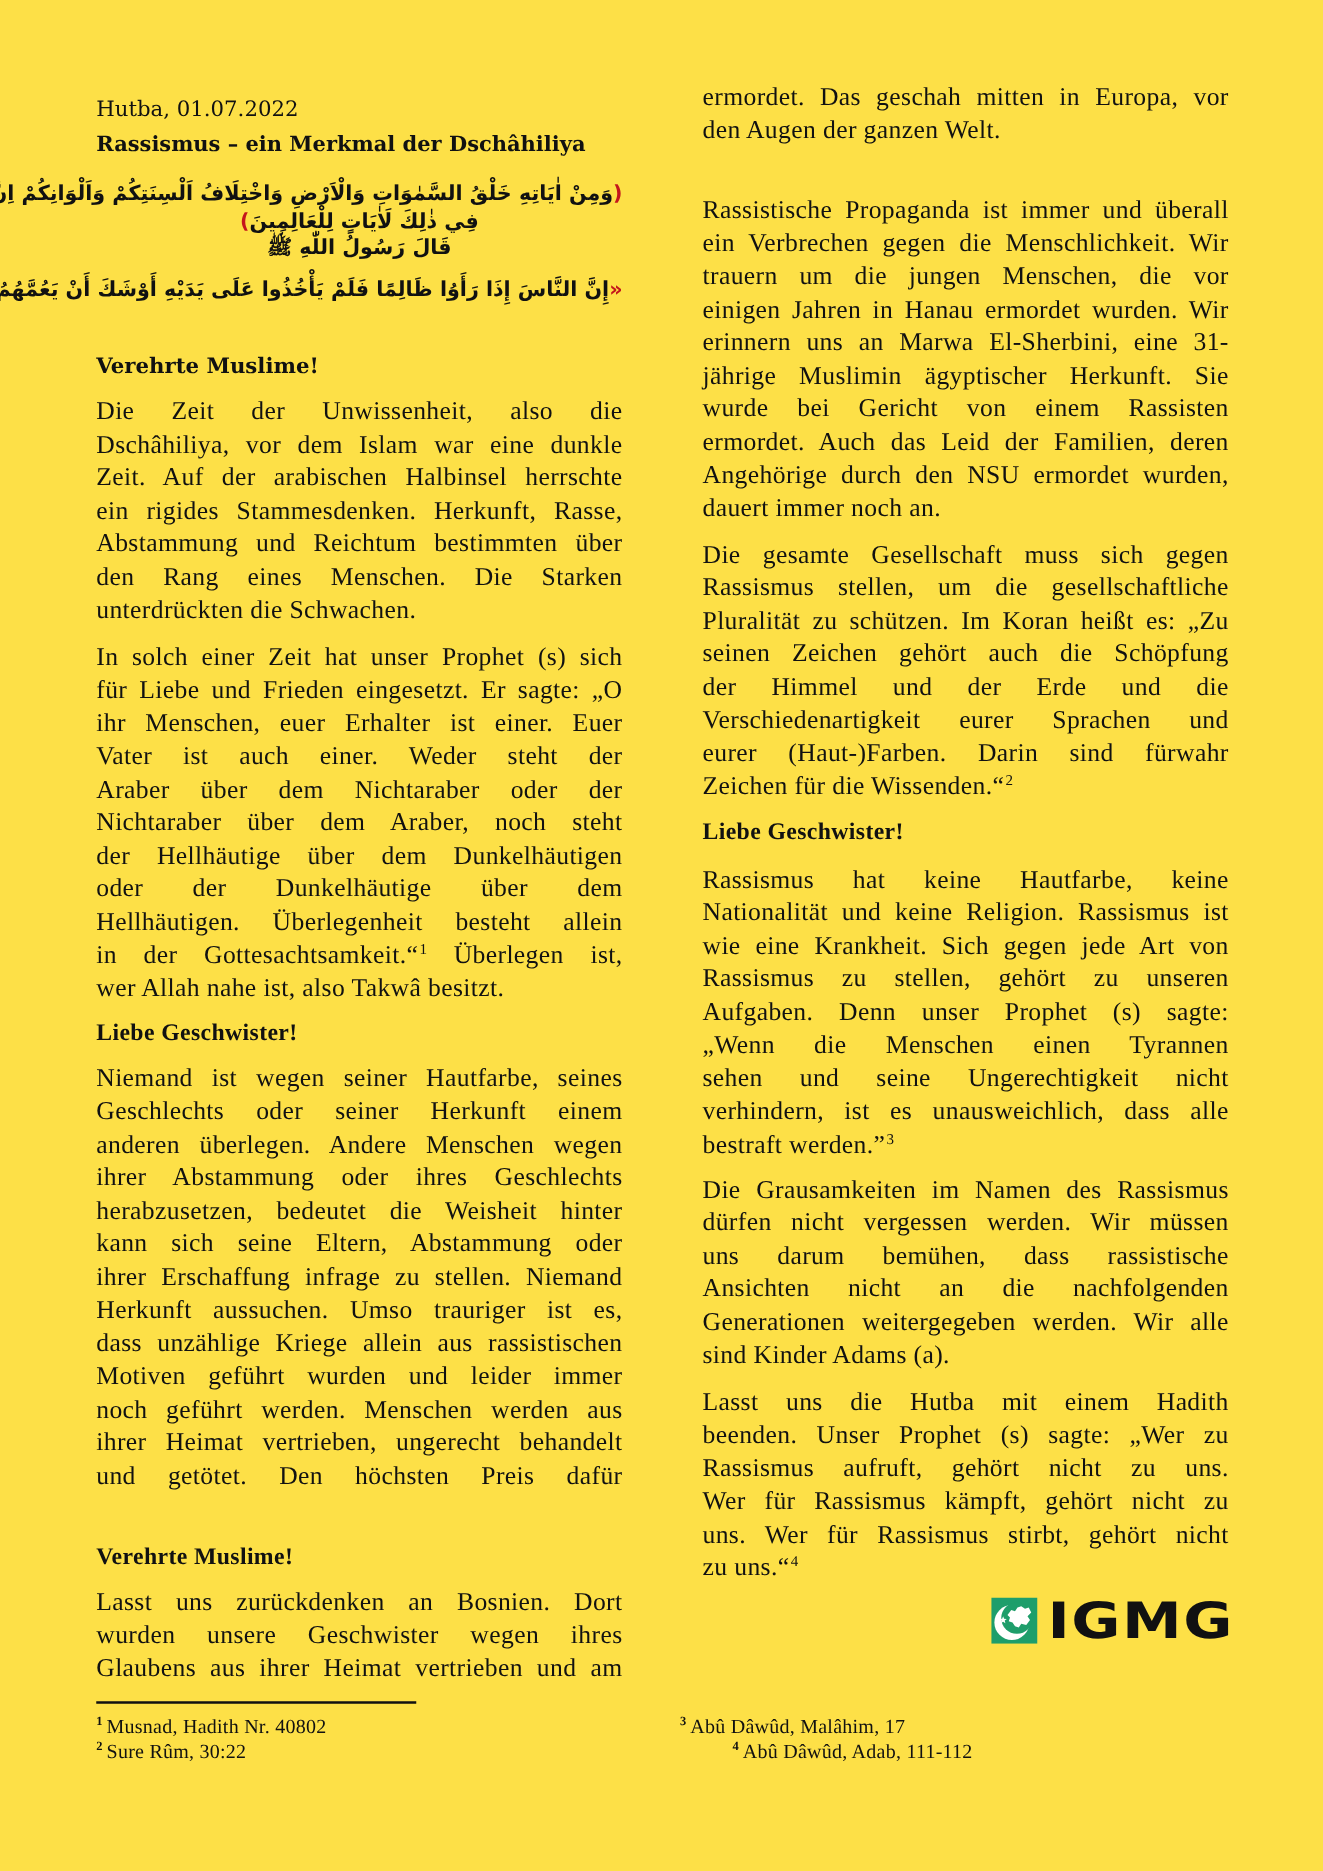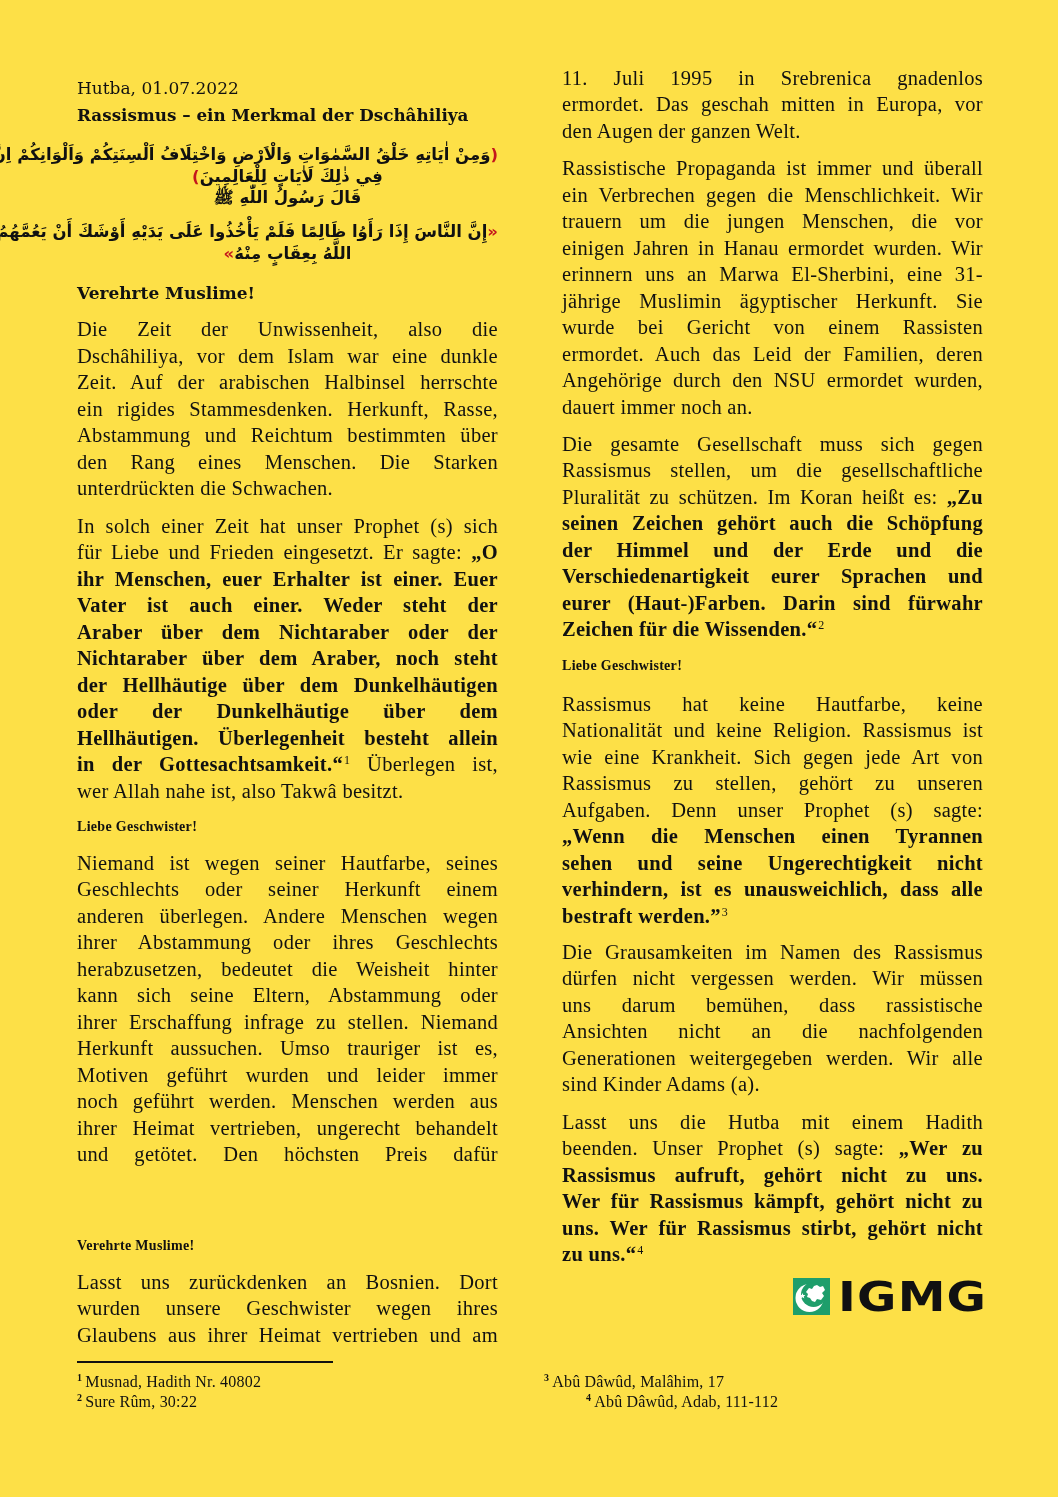--- a/index.html
+++ b/index.html
@@ -10,27 +10,27 @@
   }
   .blk { position:absolute; width:421px; }
   .L { left:77px; }
   .R { left:562px; }
 
   .ln {
     height:26.5px; line-height:26.5px; font-size:20.5px; letter-spacing:0.3px;
     text-align:justify; text-align-last:justify; white-space:normal; overflow:visible;
   }
   .ln.last { text-align-last:left; }
-  .ln.b, .ln b { font-weight:bold; }
+  .ln.b, .ln b { font-weight:normal; }
   .fnref { font-size:12px; line-height:0; vertical-align:7px; font-weight:normal; margin-left:1px; letter-spacing:0; }
 
   .hdr-date { font-family:"DejaVu Serif", serif; font-size:17px; line-height:24px; height:24px; white-space:nowrap; }
   .hdr-title { font-family:"DejaVu Serif", serif; font-size:16.8px; font-weight:bold; line-height:24px; height:24px; white-space:nowrap; }
   .h-slab { font-family:"DejaVu Serif", serif; font-size:17px; font-weight:bold; height:26.5px; line-height:26.5px; white-space:nowrap; }
-  .h-body { font-size:14px; font-weight:bold; letter-spacing:0.3px; height:26.5px; line-height:26.5px; white-space:nowrap; }
+  .h-body { font-size:19px; font-weight:bold; letter-spacing:0.3px; height:26.5px; line-height:26.5px; white-space:nowrap; }
 
   .ar {
     position:absolute; left:77px; width:421px; text-align:center;
     font-family:"DejaVu Sans", sans-serif; font-weight:bold; font-size:16.5px;
     height:22px; line-height:22px; white-space:nowrap;
   }
   .red { color:#c4161c; }
 
   .rule { position:absolute; left:77px; top:1361px; width:256px; height:1.5px; background:#111111; }
   .fn { position:absolute; font-size:16px; line-height:20px; height:20px; letter-spacing:0.2px; white-space:nowrap; }
@@ -54,23 +54,20 @@
 
   <div class="ar" dir="rtl" style="top:144px;">
     <span class="red">(</span><span>وَمِنْ اٰيَاتِهِ خَلْقُ السَّمٰوَاتِ وَالْاَرْضِ وَاخْتِلَافُ اَلْسِنَتِكُمْ وَاَلْوَانِكُمْ اِنَّ</span>
   </div>
   <div class="ar" dir="rtl" style="top:166px;">
     <span>فِي ذٰلِكَ لَاٰيَاتٍ لِلْعَالِمِينَ</span><span class="red">)</span>
   </div>
   <div class="ar" dir="rtl" style="top:187px;">قَالَ رَسُولُ اللّٰهِ ﷺ</div>
   <div class="ar" dir="rtl" style="top:221px;">
     <span class="red">«</span><span>إِنَّ النَّاسَ إِذَا رَأَوُا ظَالِمًا فَلَمْ يَأْخُذُوا عَلَى يَدَيْهِ أَوْشَكَ أَنْ يَعُمَّهُمُ</span>
-  </div>
-  <div class="ar" dir="rtl" style="top:243px;">
-    <span>اللَّهُ بِعِقَابٍ مِنْهُ</span><span class="red">»</span>
   </div>
 
   <div class="blk L h-slab" style="top:280px;">Verehrte Muslime!</div>
 
   <div class="blk L" style="top:316px;">
     <div class="ln">Die Zeit der Unwissenheit, also die</div>
     <div class="ln">Dschâhiliya, vor dem Islam war eine dunkle</div>
     <div class="ln">Zeit. Auf der arabischen Halbinsel herrschte</div>
     <div class="ln">ein rigides Stammesdenken. Herkunft, Rasse,</div>
     <div class="ln">Abstammung und Reichtum bestimmten über</div>
@@ -96,36 +93,36 @@
 
   <div class="blk L" style="top:849.6px;">
     <div class="ln">Niemand ist wegen seiner Hautfarbe, seines</div>
     <div class="ln">Geschlechts oder seiner Herkunft einem</div>
     <div class="ln">anderen überlegen. Andere Menschen wegen</div>
     <div class="ln">ihrer Abstammung oder ihres Geschlechts</div>
     <div class="ln">herabzusetzen, bedeutet die Weisheit hinter</div>
     <div class="ln">kann sich seine Eltern, Abstammung oder</div>
     <div class="ln">ihrer Erschaffung infrage zu stellen. Niemand</div>
     <div class="ln">Herkunft aussuchen. Umso trauriger ist es,</div>
+    <div class="ln">dass unzählige Kriege allein aus rassistischen</div>
     <div class="ln">Motiven geführt wurden und leider immer</div>
     <div class="ln">noch geführt werden. Menschen werden aus</div>
     <div class="ln">ihrer Heimat vertrieben, ungerecht behandelt</div>
     <div class="ln">und getötet. Den höchsten Preis dafür</div>
   </div>
 
   <div class="blk L h-body" style="top:1232.6px;">Verehrte Muslime!</div>
 
   <div class="blk L" style="top:1268.6px;">
     <div class="ln">Lasst uns zurückdenken an Bosnien. Dort</div>
     <div class="ln">wurden unsere Geschwister wegen ihres</div>
     <div class="ln">Glaubens aus ihrer Heimat vertrieben und am</div>
   </div>
 
   <div class="blk R" style="top:64.5px;">
-    <div class="ln">11. Juli 1995 in Srebrenica gnadenlos</div>
     <div class="ln">ermordet. Das geschah mitten in Europa, vor</div>
     <div class="ln last">den Augen der ganzen Welt.</div>
   </div>
 
   <div class="blk R" style="top:155px;">
     <div class="ln">Rassistische Propaganda ist immer und überall</div>
     <div class="ln">ein Verbrechen gegen die Menschlichkeit. Wir</div>
     <div class="ln">trauern um die jungen Menschen, die vor</div>
     <div class="ln">einigen Jahren in Hanau ermordet wurden. Wir</div>
     <div class="ln">erinnern uns an Marwa El-Sherbini, eine 31-</div>

